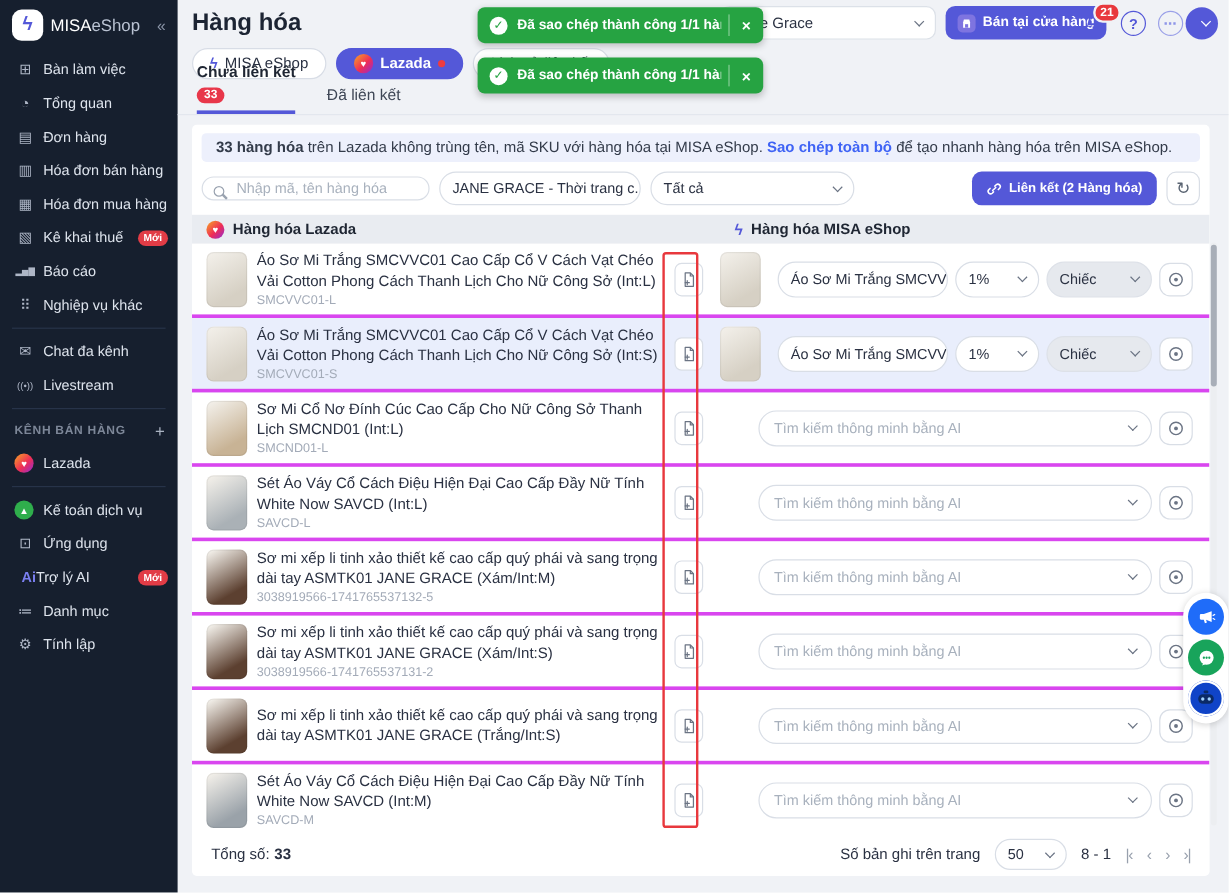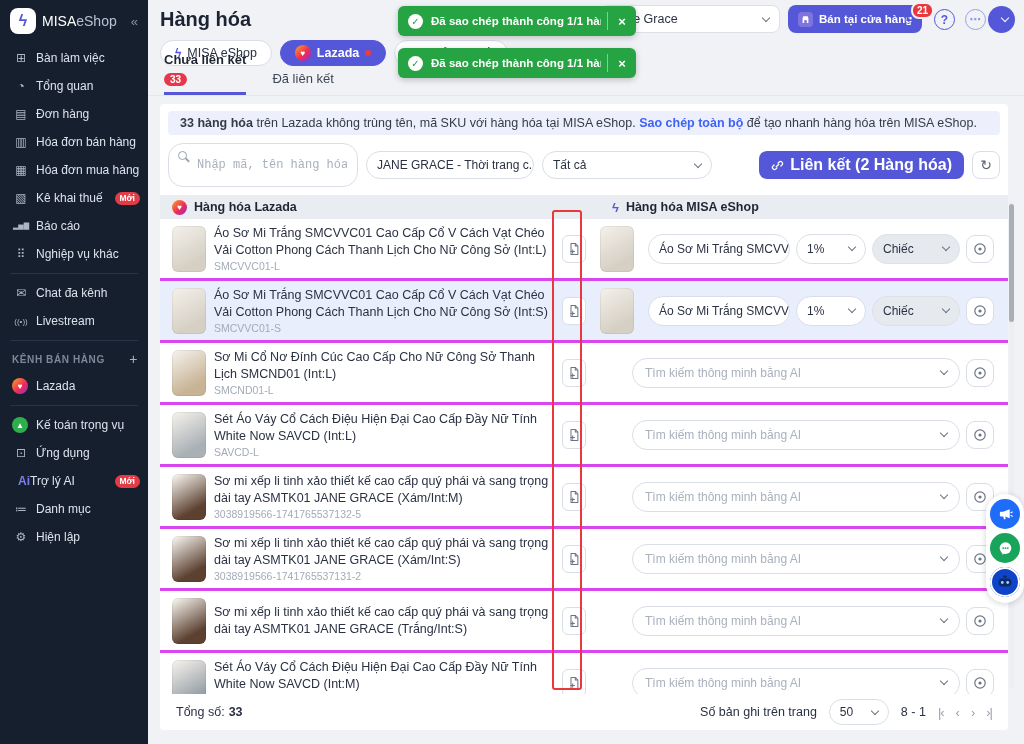--- a/index.html
+++ b/index.html
@@ -43,31 +43,31 @@
   .subtab.active { color:#1f2633; font-weight:700; border-bottom-color:#5458d8; }
   .count-badge { background:#e8374a; color:#fff; font-size:10px; font-weight:700; padding:1px 6px; border-radius:9px; }
 
   
   .card { flex:1; margin:8px 16px 14px 12px; background:#fff; border-radius:4px; display:flex; flex-direction:column; overflow:hidden; }
   .banner { margin:7px 8px 0; background:#edf0fc; border-radius:4px; padding:5px 12px; font-size:12.5px; color:#333b4a; white-space:nowrap; overflow:hidden; }
   .banner b { font-weight:700; }
   .banner a { color:#3f63f5; font-weight:600; text-decoration:none; cursor:pointer; }
   .filterbar { display:flex; align-items:center; gap:8px; margin:8px; }
   .search { position:relative; width:190px; }
-  .search input { width:100%; height:44px; border:1px solid #d9dee6; border-radius:15px; padding:0 10px 0 28px; font-size:12px; color:#2a3142; outline:none; font-family:Liberation Mono, monospace; }
+  .search input { width:100%; height:20px; border:1px solid #d9dee6; border-radius:15px; padding:0 10px 0 28px; font-size:12px; color:#2a3142; outline:none; font-family:Liberation Sans, sans-serif; }
   .search input::placeholder { color:#a8b1bd; }
   .mag { position:absolute; left:10px; top:8px; width:9px; height:9px; border:1.5px solid #9aa3b0; border-radius:50%; }
   .mag::after { content:''; position:absolute; width:5px; height:1.5px; background:#9aa3b0; transform:rotate(45deg); right:-4px; bottom:-1px; }
   .select { display:flex; align-items:center; justify-content:space-between; height:28px; border:1px solid #d9dee6; border-radius:15px; background:#fff; padding:0 10px; font-size:12px; color:#2a3142; cursor:pointer; white-space:nowrap; overflow:hidden; }
   .w-store { width:168px; }
   .w-status { width:170px; }
   .spacer { flex:1; }
   .chev { width:6px; height:6px; border-right:1.5px solid #6b7484; border-bottom:1.5px solid #6b7484; transform:rotate(45deg); margin-top:-3px; flex-shrink:0; margin-left:6px; }
   .chev-white { border-color:#fff; }
-  .link-btn { display:flex; align-items:center; gap:6px; height:28px; background:#5458d8; color:#fff; border:none; border-radius:8px; padding:0 12px; font-size:16px; font-weight:600; cursor:pointer; font-family:inherit; }
+  .link-btn { display:flex; align-items:center; gap:6px; height:28px; background:#5458d8; color:#fff; border:none; border-radius:8px; padding:0 12px; font-size:11px; font-weight:600; cursor:pointer; font-family:inherit; }
   .refresh-btn { width:28px; height:28px; border:1px solid #d9dee6; background:#fff; border-radius:8px; color:#5a6472; font-size:14px; cursor:pointer; display:flex; align-items:center; justify-content:center; }
 
   .thead { display:flex; align-items:center; height:24px; background:#e9ecf1; font-size:12.5px; font-weight:700; color:#1f2633; }
   .th { display:flex; align-items:center; gap:7px; }
   .th1 { width:436px; padding-left:12px; }
   .th2 { flex:1; padding-left:16px; }
   .laz-ic.hd { width:15px; height:15px; }
   .misa-ic { color:#5458d8; font-weight:700; font-size:13px; }
 
   .tbody { flex:1; overflow:hidden; }
@@ -181,38 +181,38 @@
           <span>KÊNH BÁN HÀNG</span>
           <span class="plus">+</span>
         </div>
         <div class="side-item">
           <span class="laz-ic">♥</span>
           <span class="side-label">Lazada</span>
         </div>
         <div class="side-divider"></div>
         <div class="side-item">
           <span class="acct-ic">▲</span>
-          <span class="side-label">Kế toán trọng vụ</span>
+          <span class="side-label">Kế toán dịch vụ</span>
         </div>
         <div class="side-item">
           <span class="side-ic">⊡</span>
           <span class="side-label">Ứng dụng</span>
         </div>
         <div class="side-item">
           <span class="ai-ic">Ai</span>
           <span class="side-label">Trợ lý AI</span>
           <span class="side-badge">Mới</span>
         </div>
         <div class="side-item">
           <span class="side-ic">≔</span>
           <span class="side-label">Danh mục</span>
         </div>
         <div class="side-item">
           <span class="side-ic">⚙</span>
-          <span class="side-label">Hiện lập</span>
+          <span class="side-label">Tính lập</span>
         </div>
       </nav>
   </aside>
 
   <main class="main">
     <div class="topbar">
       <h1>Hàng hóa</h1>
     </div>
 
     <div class="pills">

